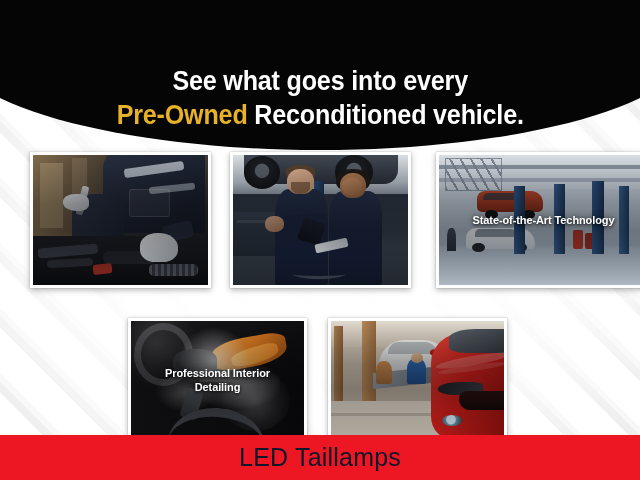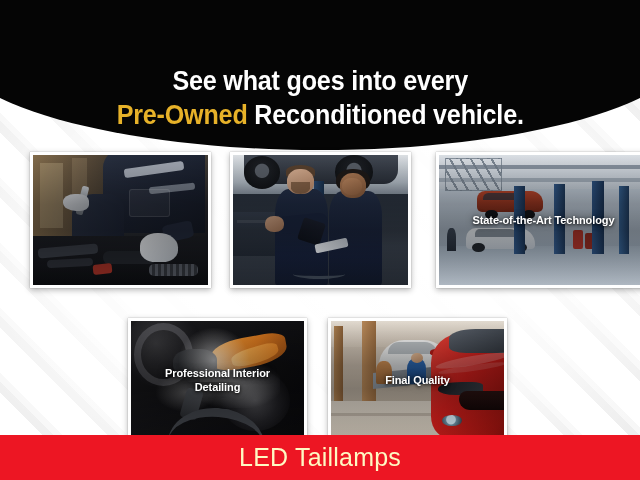--- a/index.html
+++ b/index.html
@@ -323,21 +323,21 @@
     bottom: 0;
     width: 100%;
     height: 45px;
     background: #ed1623;
     z-index: 8;
     display: flex;
     align-items: center;
     justify-content: center;
   }
   .banner-text {
-    color: #fef9c3;
+    color: #0f172a;
     font-family: "Liberation Sans", sans-serif;
     font-weight: 400;
     font-size: 25px;
     letter-spacing: 0.2px;
   }
 </style>
 </head>
 <body>
 
 <div id="stage">
@@ -475,21 +475,20 @@
         <div class="sh mirror"></div>
         <div class="sh redcar"></div>
           <div class="sh redglass"></div>
         <div class="sh redhood"></div>
           <div class="sh redhood2"></div>
         <div class="sh headlamp"></div>
           <div class="sh grille"></div>
           <div class="sh foglamp"></div>
       </div>
       <div class="scrim"></div>
-      <div class="card-caption">Final Quality</div>
     </div>
   </div>
 
   <div class="banner">
     <span class="banner-text">LED Taillamps</span>
   </div>
 
 </div>
 
 </body></html>

